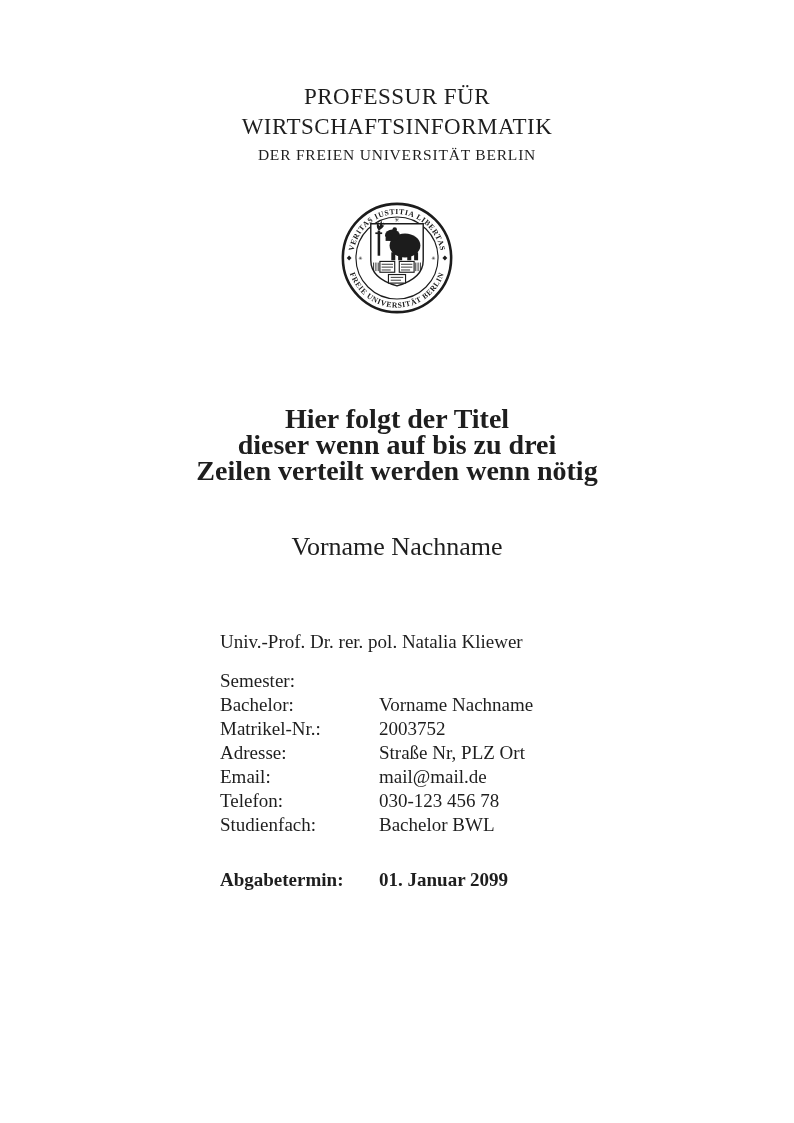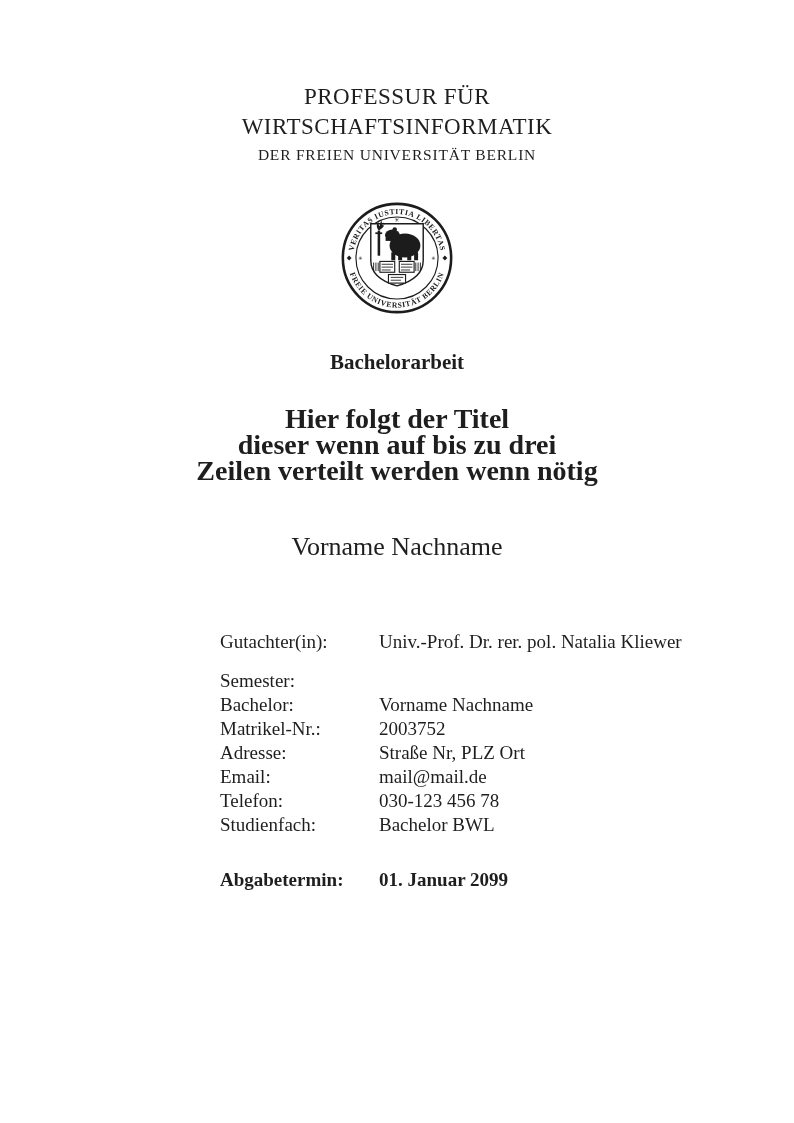--- a/index.html
+++ b/index.html
@@ -153,34 +153,32 @@
         <line x1="59" y1="108" x2="59" y2="123"></line>
         <line x1="63" y1="108" x2="63" y2="123"></line>
         <line x1="67" y1="108" x2="67" y2="123"></line>
         <line x1="133" y1="108" x2="133" y2="123"></line>
         <line x1="137" y1="108" x2="137" y2="123"></line>
         <line x1="141" y1="108" x2="141" y2="123"></line>
       </g>
     </svg>
   </div>
 
-  <div class="centered thesis-type">Bachelorarbeit</div>
 
   <div class="centered thesis-title">
     <div>Hier folgt der Titel</div>
     <div>dieser wenn auf bis zu drei</div>
     <div>Zeilen verteilt werden wenn nötig</div>
   </div>
 
   <div class="centered author">Vorname Nachname</div>
 
   <div class="details">
 
     <div class="row first">
-      <div class="label">Gutachter(in):</div>
       <div class="value">Univ.-Prof. Dr. rer. pol. Natalia Kliewer</div>
     </div>
 
     <div class="row">
       <div class="label">Semester:</div>
     </div>
 
     <div class="row">
       <div class="label">Bachelor:</div>
       <div class="value">Vorname Nachname</div>

